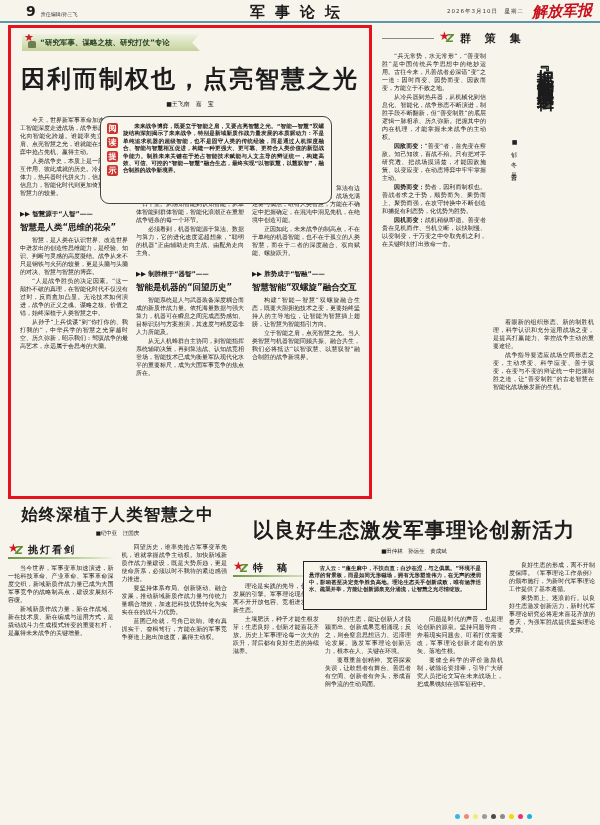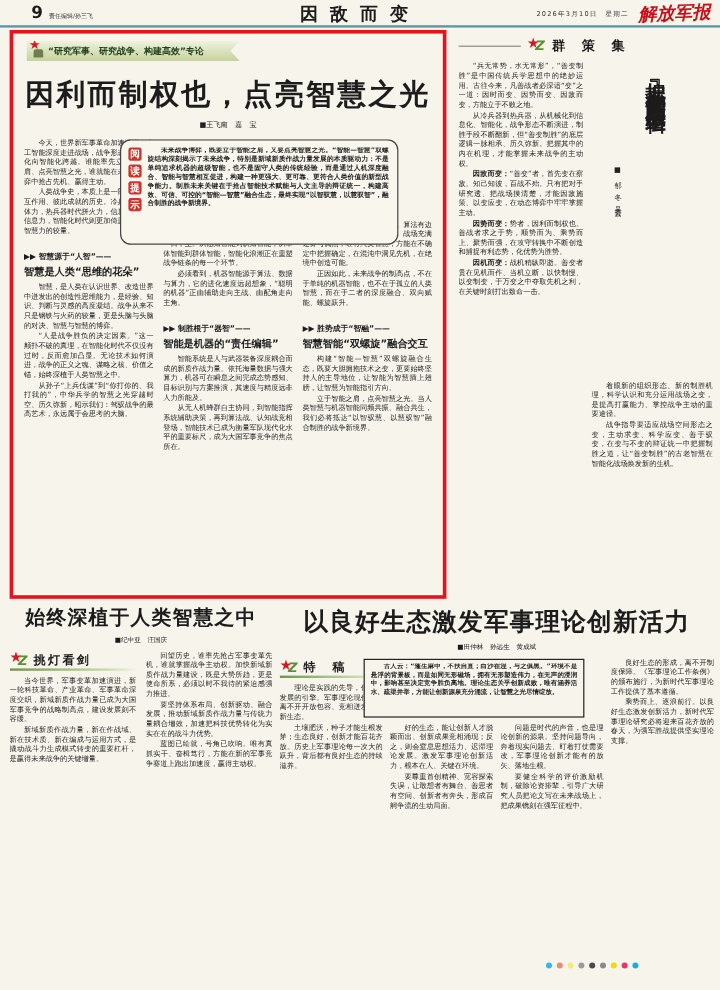--- a/index.html
+++ b/index.html
@@ -75,21 +75,21 @@
     font-family:"DejaVu Serif","Liberation Serif",serif; }
   .byl { text-align:center; font-size:5.5px; margin-top:4px; }
   .blcols { display:flex; gap:8px; margin-top:6px; height:268px; }
   .bcol { flex:1 1 0; overflow:hidden; }
   .colhead { position:relative; display:flex; align-items:center; gap:4px; height:16px;
     margin-bottom:5px; border-bottom:2.5px solid transparent;
     border-image:linear-gradient(90deg,#6d9449,#cfe0b4 80%,transparent) 1; }
   .colhead .chtitle { font-size:10px; font-weight:bold; letter-spacing:2px; }
   
   .br { position:absolute; left:233px; top:504px; width:362px; height:315px; overflow:hidden; }
-  .brhead { text-align:center; font-size:20.5px; font-weight:bold; letter-spacing:1px; }
+  .brhead { text-align:center; font-size:20.5px; font-weight:bold; letter-spacing:1px;margin-top:12px; }
   .brbody { position:relative; display:flex; gap:6px; margin-top:6px; height:258px; }
   .brcol { flex:1 1 0; overflow:hidden; }
   .pad-q { padding-top:54px; }
   .quote { position:absolute; left:70px; top:0; width:184px; height:49px;
     border:1.2px solid #222; padding:3px 5px; z-index:3; background:#f7f4ec; }
   .quote p { font-size:5.4px; line-height:7px; font-weight:bold; text-align:justify;
     text-indent:2em; overflow:hidden; max-height:42px; }
   .badgewrap { position:absolute; right:6px; bottom:0; width:192px; z-index:4; text-align:center; }
   .badge { background:#cf0a1e; color:#fff; font-size:9.5px; font-weight:bold;
     letter-spacing:1px; padding:5px 0; }
@@ -97,33 +97,33 @@
   .dot { width:5px; height:5px; border-radius:50%; display:inline-block; }
 </style>
 </head>
 <body>
 
 <div class="phead">
   <div class="phead-left">
     <span class="pnum">9</span>
     <span class="peditor">责任编辑/孙三飞</span>
   </div>
-  <div class="psection">因敌而变</div>
+  <div class="psection">军事论坛</div>
   <div class="phead-right">
     <span class="pdate">2026年3月10日　星期二</span>
     <span class="pmast">解放军报</span>
   </div>
 </div>
 <div class="toprule"></div>
 
 <div class="feat">
   <div class="banner">
     <span class="bstar">★</span>
     <span class="bsoldier"></span>
-    <span>“研究军事、研究战争、构建高效”专论</span>
+    <span>“研究军事、谋略之核、研究打仗”专论</span>
   </div>
   <div class="fhead">因利而制权也，点亮智慧之光</div>
   <div class="fby">■王飞南　嘉　宝</div>
   <div class="fcols">
     <div class="hintbox">
       <div class="hintlabel">
         <span class="hintchar">阅</span>
         <span class="hintchar">读</span>
         <span class="hintchar">提</span>
         <span class="hintchar">示</span>
@@ -139,21 +139,21 @@
       </div>
       <p class="t">智慧，是人类在认识世界、改造世界中迸发出的创造性思维能力，是经验、知识、判断与灵感的高度凝结。战争从来不只是钢铁与火药的较量，更是头脑与头脑的对决、智慧与智慧的博弈。</p>
       <p class="t">“人是战争胜负的决定因素。”这一颠扑不破的真理，在智能化时代不仅没有过时，反而愈加凸显。无论技术如何演进，战争的正义之魂、谋略之核、价值之锚，始终深植于人类智慧之中。</p>
       <p class="t">从孙子“上兵伐谋”到“你打你的、我打我的”，中华兵学的智慧之光穿越时空、历久弥新，昭示我们：驾驭战争的最高艺术，永远属于会思考的大脑。</p>
     </div>
     <div class="fcol pad-box">
       <p class="t">当前，大数据、云计算、类脑计算等前沿技术集群突破，机器的“聪明”程度一日千里。从感知智能到认知智能，从单体智能到群体智能，智能化浪潮正在重塑战争链条的每一个环节。</p>
       <p class="t">必须看到，机器智能源于算法、数据与算力，它的进化速度远超想象，“聪明的机器”正由辅助走向主战、由配角走向主角。</p>
       <div class="sub">
         <span class="lead">▶▶ 制胜根于“器智”——</span>
-        <span class="stitle">智能是机器的“责任编辑”</span>
+        <span class="stitle">智能是机器的“回望历史”</span>
       </div>
       <p class="t">智能系统是人与武器装备深度耦合而成的新质作战力量。依托海量数据与强大算力，机器可在瞬息之间完成态势感知、目标识别与方案推演，其速度与精度远非人力所能及。</p>
       <p class="t">从无人机蜂群自主协同，到智能指挥系统辅助决策，再到算法战、认知战竞相登场，智能技术已成为衡量军队现代化水平的重要标尺，成为大国军事竞争的焦点所在。</p>
     </div>
     <div class="fcol pad-box">
       <p class="t">然而，机器智能并非万能。算法有边界，数据有盲区，算力有极限。战场充满迷雾与偶然，唯有人类智慧，方能在不确定中把握确定，在混沌中洞见先机，在绝境中创造可能。</p>
       <p class="t">正因如此，未来战争的制高点，不在于单纯的机器智能，也不在于孤立的人类智慧，而在于二者的深度融合、双向赋能、螺旋跃升。</p>
       <div class="sub">
         <span class="lead">▶▶ 胜势成于“智融”——</span>
         <span class="stitle">智慧智能“双螺旋”融合交互</span>

